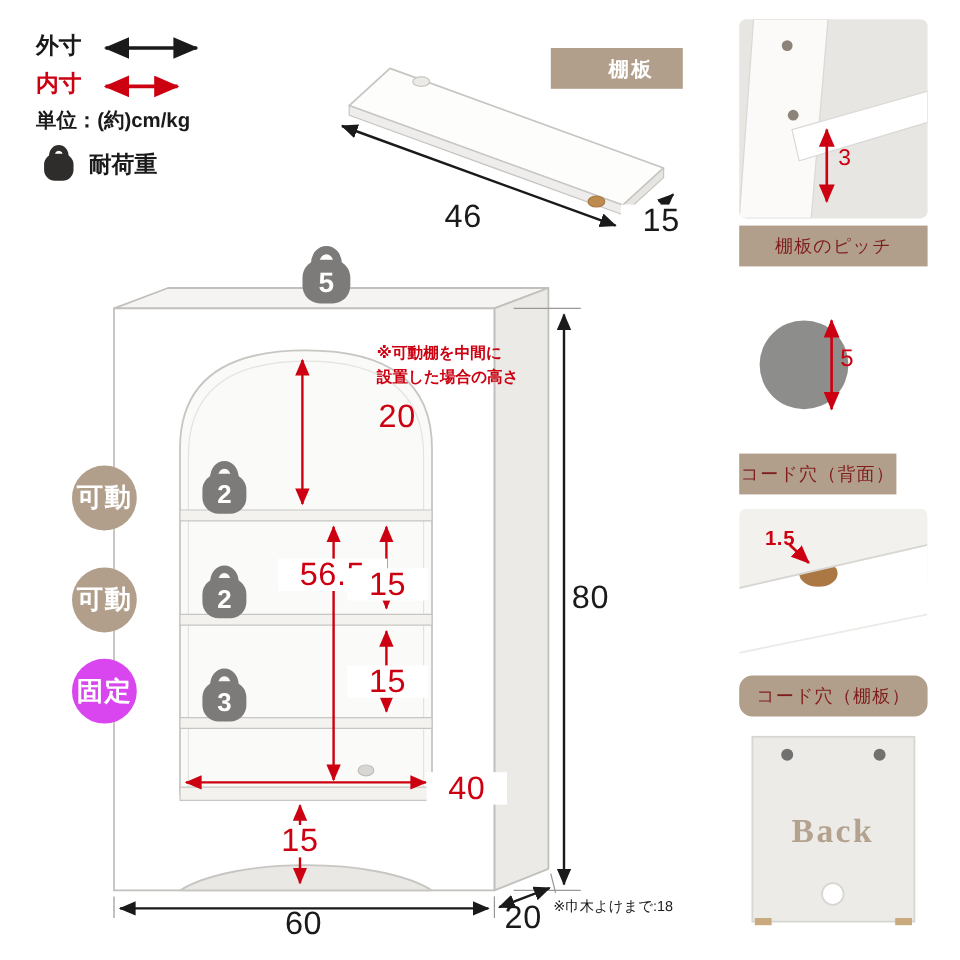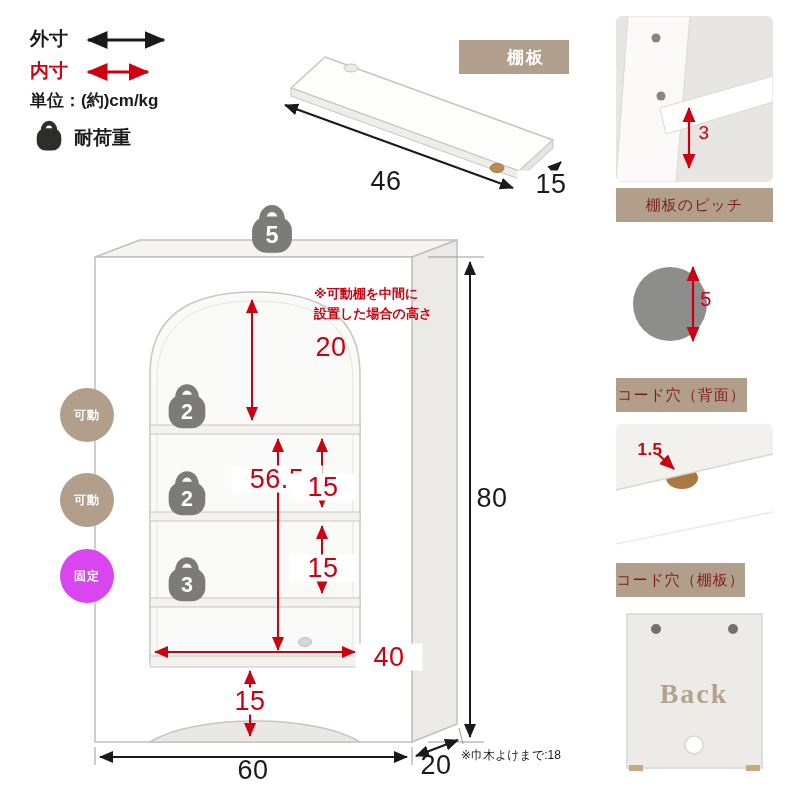--- a/index.html
+++ b/index.html
@@ -7,21 +7,21 @@
          font-family:"Liberation Sans","DejaVu Sans",sans-serif;overflow:hidden;color:#1a1a1a;}
   .abs{position:absolute;}
   .dim{position:absolute;transform:translate(-50%,-50%);white-space:nowrap;font-size:27px;line-height:1.0;letter-spacing:.5px;}
   .red{color:#cc0011;}
   .blk{color:#1a1a1a;}
   .mask{background:#ffffff;padding:0 18px;}
   .legend-txt{position:absolute;font-size:19px;font-weight:700;line-height:1;}
   .badge{position:absolute;background:#b19f8b;color:#fff;display:flex;align-items:center;justify-content:center;
          font-weight:700;letter-spacing:2px;padding-left:24px;}
   .circle-badge{position:absolute;border-radius:50%;color:#fff;display:flex;align-items:center;justify-content:center;
-         font-weight:700;font-size:12px;letter-spacing:1px;}
+         font-weight:700;font-size:22px;letter-spacing:1px;}
   .panel{position:absolute;border-radius:6px;overflow:hidden;}
   .caption{position:absolute;background:#b19f8b;color:#7f1d1d;font-weight:400;font-size:15px;letter-spacing:1px;
          display:flex;align-items:center;justify-content:center;}
   .note-red{position:absolute;color:#cc0011;font-size:13px;font-weight:700;line-height:1.5;white-space:pre-line;}
   .note-blk{position:absolute;color:#1a1a1a;font-size:12px;line-height:1;}
   .back-word{position:absolute;transform:translate(-50%,-50%);color:#b3a28e;font-size:28px;font-weight:700;
          font-family:"Liberation Serif","DejaVu Serif",serif;letter-spacing:2px;}
   svg{display:block;}
 </style>
 </head>
@@ -178,21 +178,21 @@
       <rect width="157" height="62" fill="#f2f1ee"></rect>
       <polygon points="0,66 157,30 157,134 0,134" fill="#ffffff"></polygon>
       <ellipse cx="66" cy="54" rx="16" ry="11" fill="#ab7843"></ellipse>
       <polygon points="0,0 157,0 157,30 0,66" fill="#f2f1ee"></polygon>
       <line x1="0" y1="66" x2="157" y2="30" stroke="#d8d6d2" stroke-width="1.5"></line>
       <line x1="0" y1="120" x2="157" y2="88" stroke="#eceae7" stroke-width="1.5"></line>
       <line x1="42" y1="30" x2="58" y2="45" stroke="#cc0011" stroke-width="2.2" marker-end="url(#ar)"></line>
     </svg>
   </div>
   <div class="dim red" style="left:650px;top:449px;font-size:17px;font-weight:700;">1.5</div>
-  <div class="caption" style="left:616px;top:563px;width:129px;height:34px;">
+  <div class="caption" style="left:616px;top:563px;width:157px;height:34px;border-radius:11px;">
     <span>コード穴（棚板）</span>
   </div>
 
   <div class="panel" style="left:616px;top:608px;width:157px;height:168px;background:#ffffff;">
     <svg width="157" height="168" viewBox="0 0 157 168">
       <rect x="11" y="6" width="135" height="154" fill="#edebe8" stroke="#d8d6d3" stroke-width="1.5"></rect>
       <circle cx="40" cy="21" r="5" fill="#71716f"></circle>
       <circle cx="117" cy="21" r="5" fill="#71716f"></circle>
       <circle cx="78" cy="137" r="9" fill="#ffffff" stroke="#d8d6d3" stroke-width="1.5"></circle>
       <rect x="13" y="157" width="14" height="6" fill="#c9a97e"></rect>

